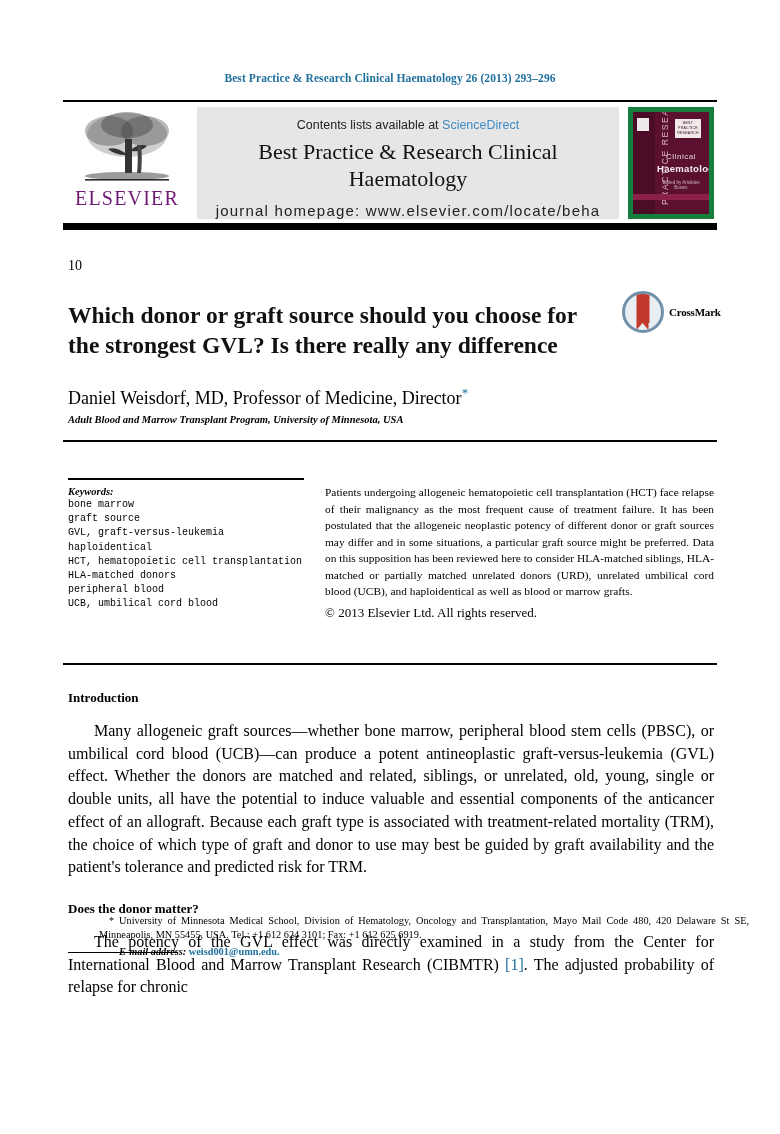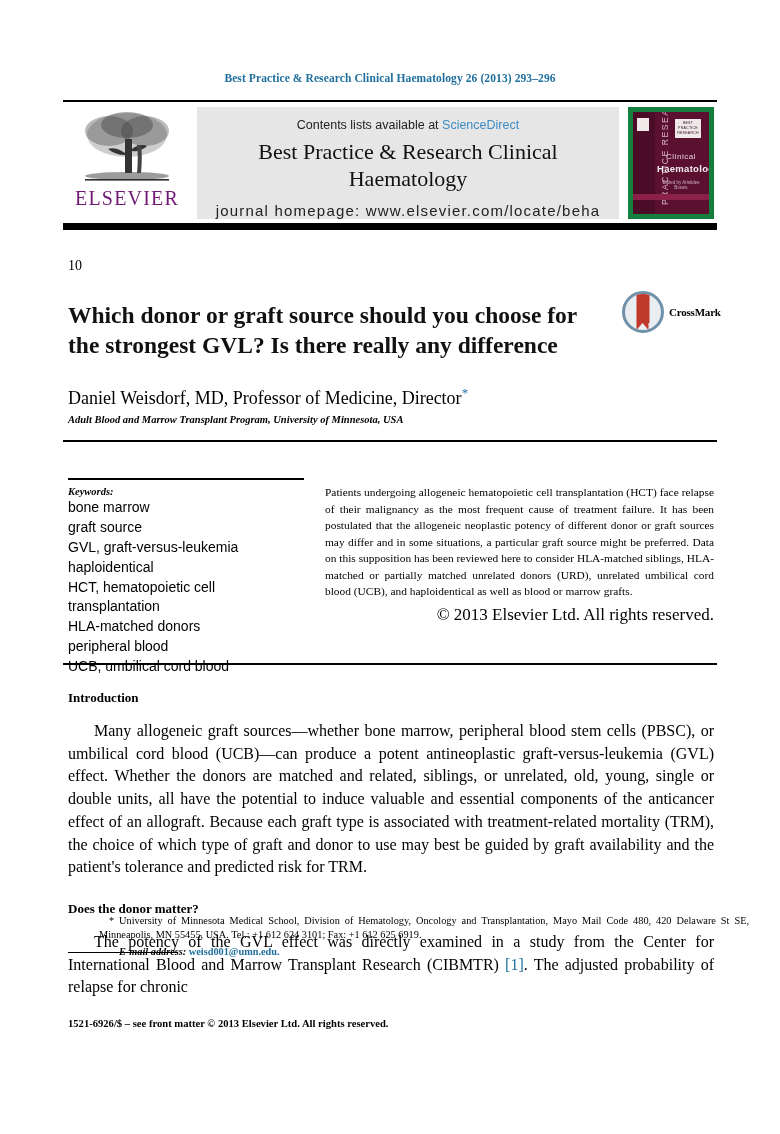--- a/index.html
+++ b/index.html
@@ -322,37 +322,36 @@
     width: 100%;
     margin-bottom: 6px;
   }
   .kw-heading {
     font-size: 10.5px;
     font-style: italic;
     font-weight: bold;
     margin-bottom: 1px;
   }
   .kw-item {
-    font-size: 14px;
+    font-size: 10px;
     line-height: 1.42;
-    font-family: Liberation Sans, sans-serif;
+    font-family: Liberation Mono, monospace;
   }
   .abstract-col {
     flex: 1 1 auto;
     padding-top: 6px;
   }
   .abstract-text {
     font-size: 11.4px;
     line-height: 1.45;
     text-align: justify;
     font-family: "Liberation Serif", serif;
   }
   .abstract-copy {
-    font-size: 17px;
-    text-align: right;
+    font-size: 13px;
     margin-top: 5px;
     font-family: "Liberation Serif", serif;
   }
   .rule-under-abstract {
     position: absolute;
     top: 663px;
     left: 63px;
     width: 654px;
     height: 2px;
     background: #000;
@@ -537,16 +536,15 @@
     <p class="para"><span>The potency of the GVL effect was directly examined in a study from the Center for International Blood and Marrow Transplant Research (CIBMTR) </span><span class="refnum">[1]</span><span>. The adjusted probability of relapse for chronic</span></p>
   </div>
 
   <div class="foot-rule"></div>
   <div class="footnote-area">
     <div class="footnote">* University of Minnesota Medical School, Division of Hematology, Oncology and Transplantation, Mayo Mail Code 480, 420 Delaware St SE, Minneapolis, MN 55455, USA. Tel.: +1 612 624 3101; Fax: +1 612 625 6919.</div>
     <div class="email-line"><span class="email-label">E-mail address:</span> <span class="email-link">weisd001@umn.edu.</span></div>
   </div>
 
   <div class="issn-area">
-    <div class="issn-line">1521-6926/$ – see front matter © 2013 Elsevier Ltd. All rights reserved.</div>
   </div>
 
 </div>
 
 </body></html>

